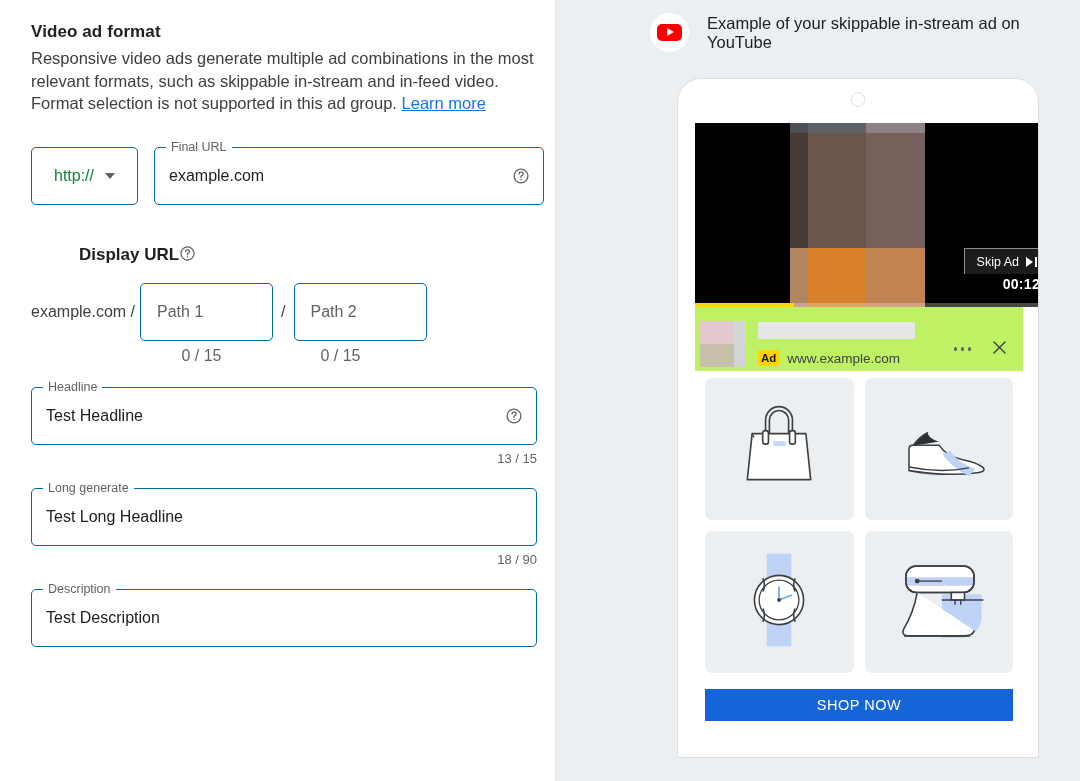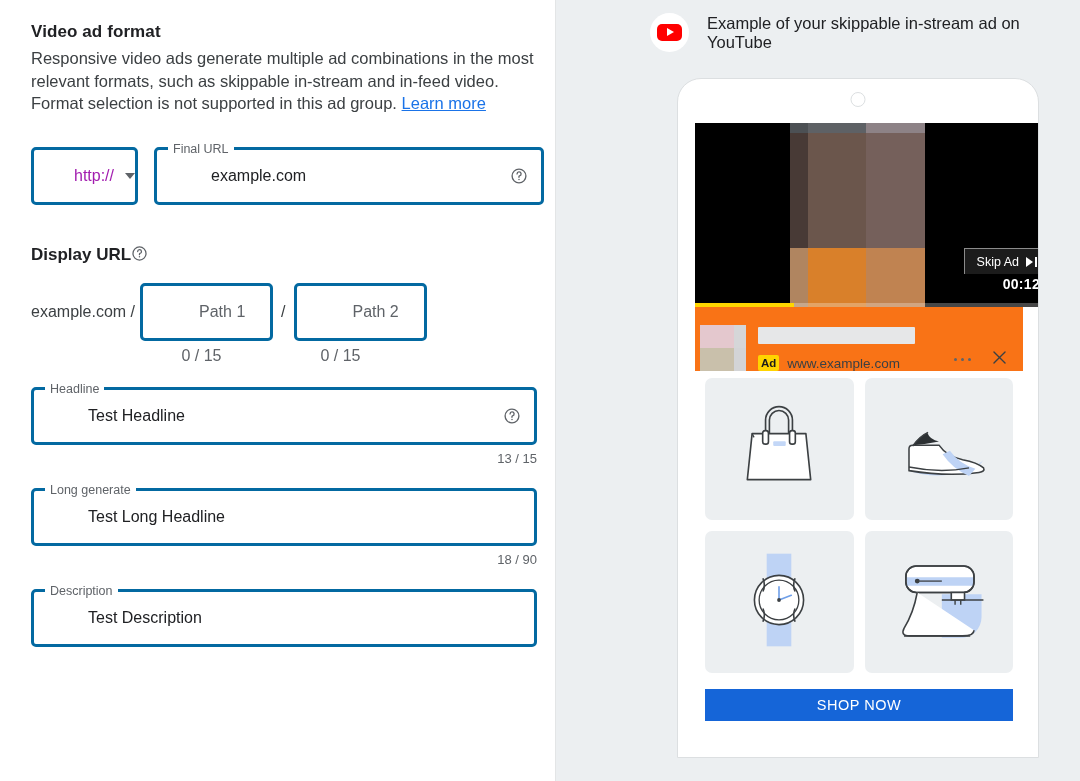--- a/index.html
+++ b/index.html
@@ -50,25 +50,24 @@
   }
   .link {
     color: #1a73e8;
     text-decoration: underline;
     cursor: pointer;
   }
 
   
   .field {
     position: relative;
-    border: 3px solid #0369a1;
+    border: 1px solid #0369a1;
     border-radius: 5px;
     box-sizing: border-box;
     background: #fff;
-    padding-left: 40px;
   }
   .field .legend {
     position: absolute;
     top: -8px;
     left: 11px;
     background: #fff;
     padding: 0 5px;
     font-size: 12.5px;
     color: #5f6368;
     line-height: 15px;
@@ -101,41 +100,42 @@
     width: 107px;
     height: 58px;
     display: flex;
     align-items: center;
     justify-content: center;
     gap: 11px;
     cursor: pointer;
   }
   .proto-field .proto-label {
     font-size: 16px;
-    color: #a21caf;
+    color: #15803d;
   }
   .caret {
     width: 0; height: 0;
     border-left: 5.5px solid transparent;
     border-right: 5.5px solid transparent;
     border-top: 6px solid #5f6368;
   }
   .final-url-field {
     width: 390px;
     height: 58px;
     margin-left: 16px;
     display: flex;
     align-items: center;
   }
 
   .display-url-head {
     display: flex;
     align-items: center;
     gap: 0;
     margin-top: 40px;
+    margin-left: 48px;
   }
   .display-url-head .lbl {
     font-size: 17px;
     font-weight: bold;
     color: #202124;
   }
 
   .path-row {
     display: flex;
     align-items: center;
@@ -344,23 +344,23 @@
   .progress-fill {
     height: 4px;
     width: 92px;
     background: #ffd600;
   }
 
   
   .ad-bar {
     position: relative;
     height: 64px;
-    background: #f97316;
-    display: flex;
-    align-items: flex-end;
+    background: #bef264;
+    display: flex;
+    align-items: center;
     padding: 9px 0 0 5px;
     box-sizing: border-box;
   }
   .avatar {
     width: 46px;
     height: 46px;
     display: grid;
     grid-template-columns: 34px 12px;
     grid-template-rows: 23px 23px;
     flex: none;

